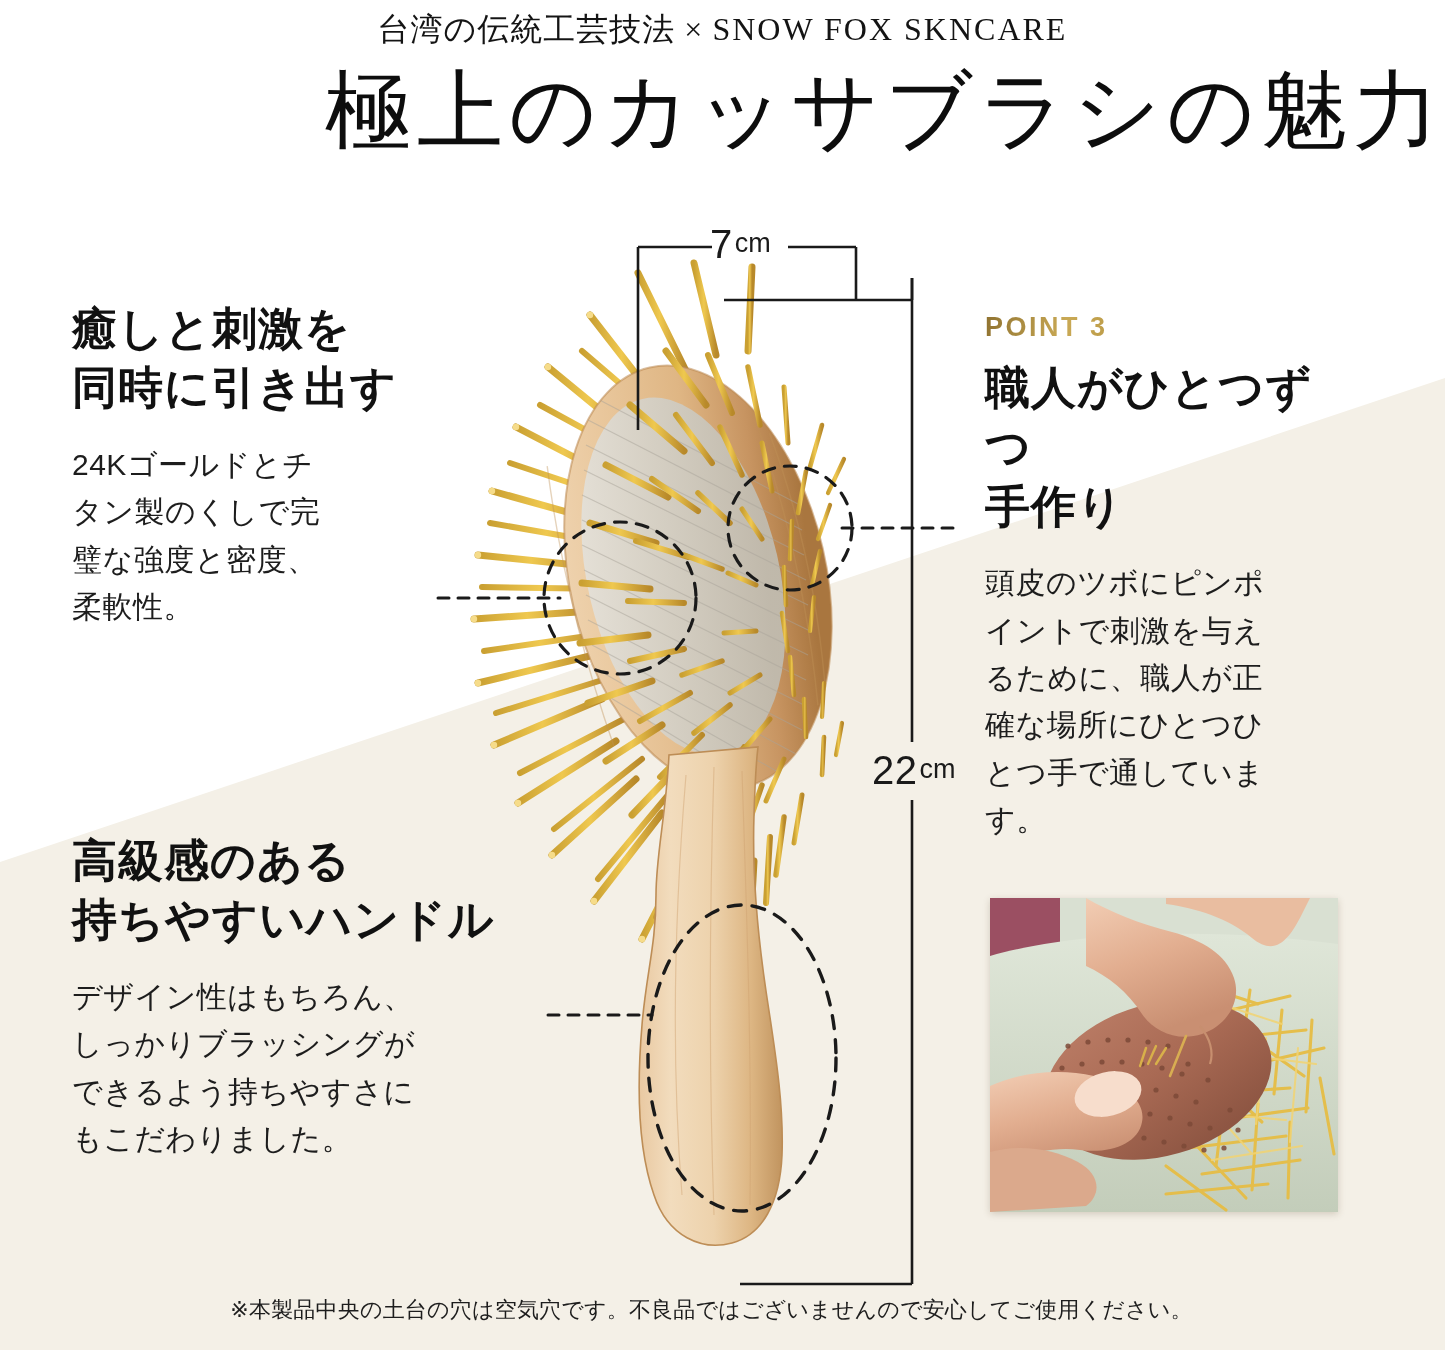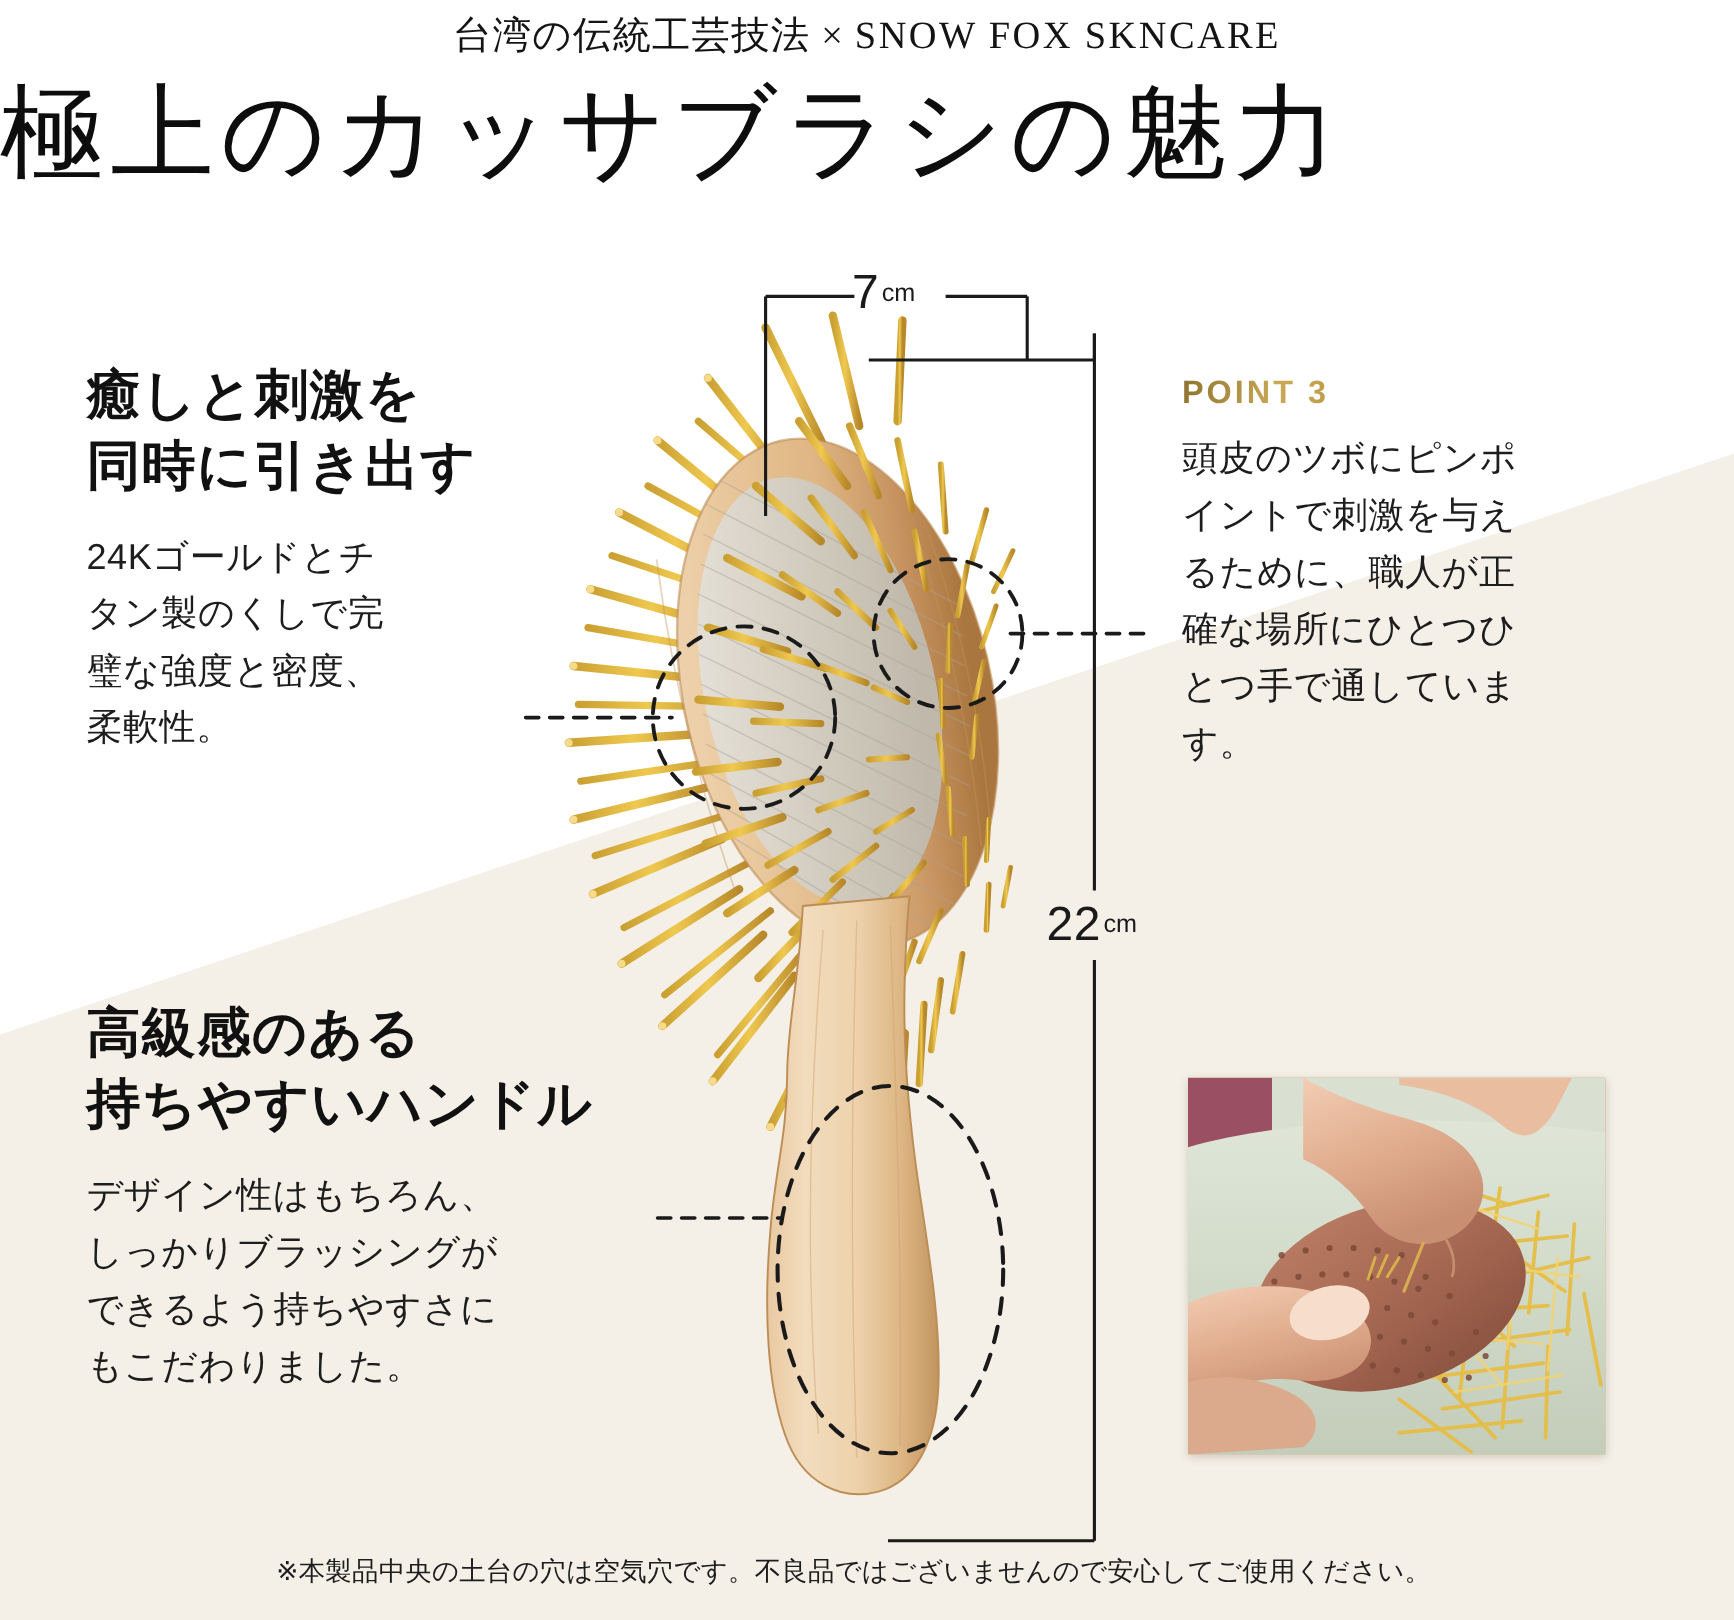--- a/index.html
+++ b/index.html
@@ -40,21 +40,21 @@
     white-space: nowrap;
   }
   .header-sub .brandname {
     font-family: "Liberation Serif", "DejaVu Serif", serif;
     letter-spacing: 2px;
   }
   .header-title {
     position: absolute;
     left: 0; top: 62px;
     width: 1445px;
-    text-align: left;
+    text-align: right;
     font-family: "Liberation Serif", "DejaVu Serif", serif;
     font-size: 86px;
     line-height: 1.15;
     letter-spacing: 6px;
     color: #0d0d0d;
     z-index: 5;
     white-space: nowrap;
   }
 
   
@@ -120,21 +120,21 @@
     left: 710px; top: 222px;
     font-size: 40px;
     letter-spacing: 0.5px;
   }
   #meas-22 {
     left: 872px; top: 748px;
     font-size: 40px;
     letter-spacing: 0.5px;
   }
   .unit {
-    font-size: 21px;
+    font-size: 27px;
     letter-spacing: 0;
     vertical-align: 6px;
     margin-left: 2px;
   }
 
   
   .craft-photo {
     position: absolute;
     left: 990px; top: 898px;
     width: 348px; height: 314px;
@@ -428,20 +428,22 @@
     <div class="point-head">高級感のある
 持ちやすいハンドル</div>
     <div class="point-body">デザイン性はもちろん、
 しっかりブラッシングが
 できるよう持ちやすさに
 もこだわりました。</div>
   </div>
 
   <div class="point-block" id="point3">
     <div class="point-label">POINT 3</div>
+    <div class="point-head">職人がひとつずつ
+手作り</div>
     <div class="point-body">頭皮のツボにピンポ
 イントで刺激を与え
 るために、職人が正
 確な場所にひとつひ
 とつ手で通していま
 す。</div>
   </div>
 
   <div class="craft-photo">
     <svg width="348" height="314" viewBox="0 0 348 314">

